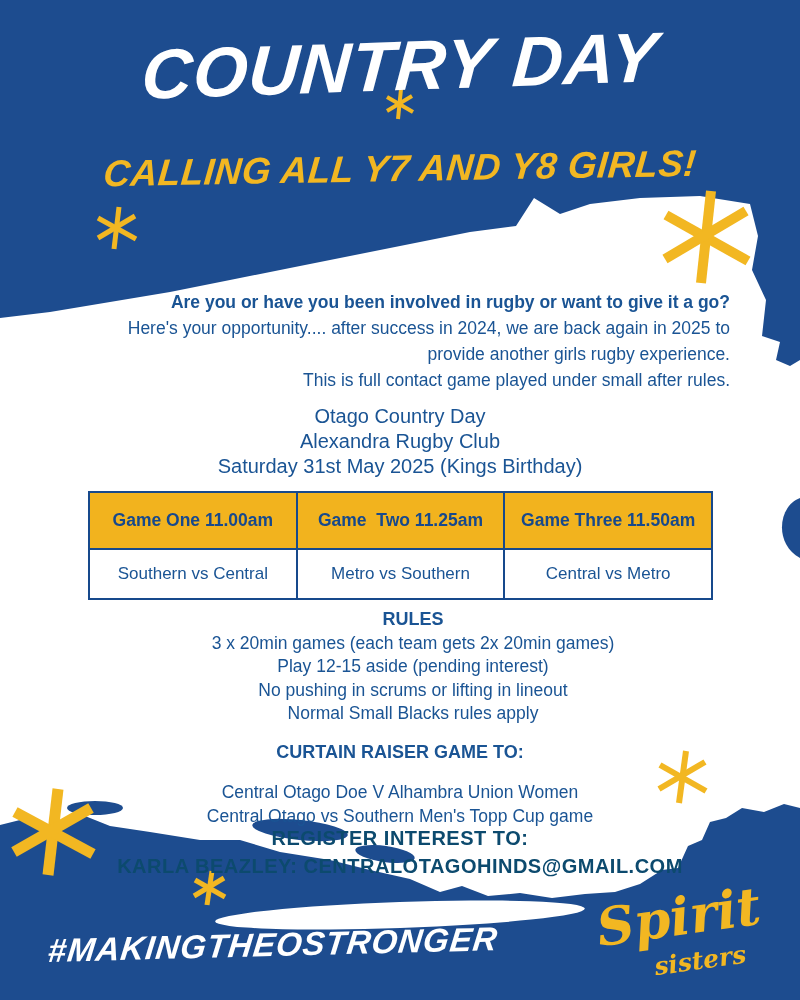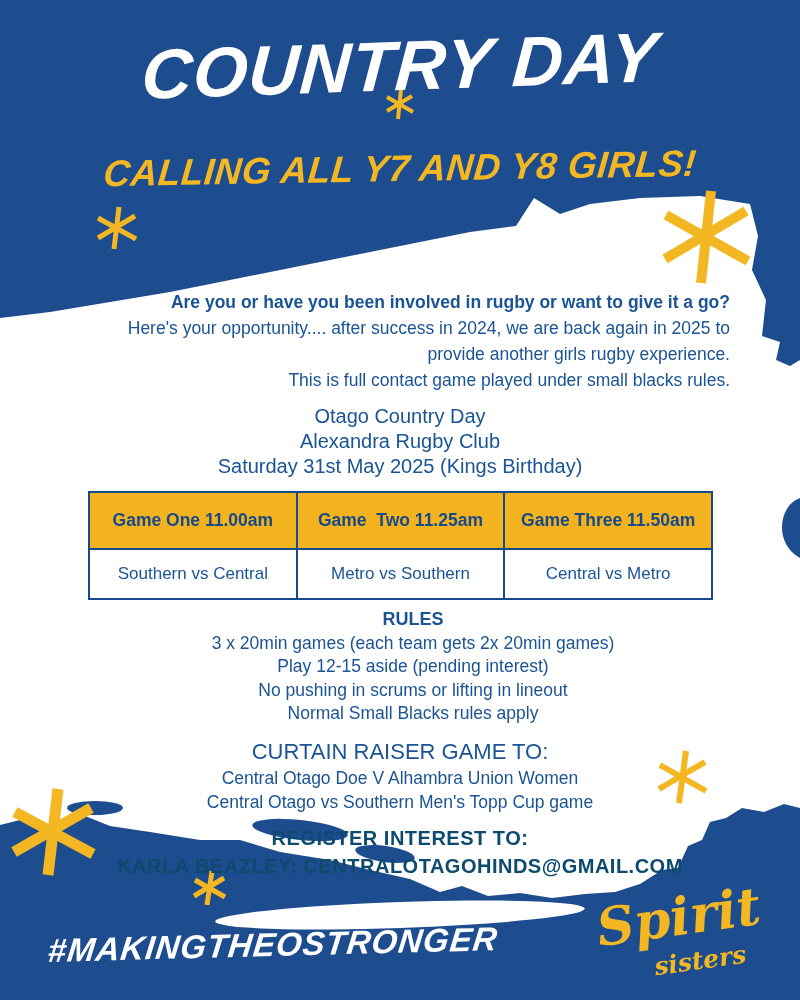--- a/index.html
+++ b/index.html
@@ -49,21 +49,21 @@
   }
   .rules{
     position:absolute;top:608px;left:0;width:100%;text-align:center;
     color:#1a5494;font-size:17.5px;line-height:23.5px;padding-left:13px;
   }
   .rules .sec-title{font-weight:700;font-size:18px;}
   .curtain{
     position:absolute;top:740px;left:0;width:100%;text-align:center;
     color:#1a5494;font-size:17.5px;line-height:24px;
   }
-  .curtain .sec-title{font-weight:400;font-size:22px;margin-bottom:2px;}
+  .curtain .sec-title{font-weight:700;font-size:18px;margin-bottom:16px;}
   .register{
     position:absolute;top:824px;left:0;width:100%;text-align:center;
     color:#0c4a6e;font-weight:700;font-size:20px;letter-spacing:0.5px;
     line-height:28px;
   }
   .hashtag{
     position:absolute;top:926px;left:48px;
     font-size:33px;letter-spacing:1px;color:#ffffff;
     transform:rotate(-1.5deg) skewX(-8deg);white-space:nowrap;
   }
@@ -145,21 +145,21 @@
       <line x1="22" y1="-15" x2="-24" y2="12"></line>
     </g>
   </svg>
 
   <div class="page-title brush">COUNTRY DAY</div>
   <div class="page-subtitle brush">CALLING ALL Y7 AND Y8 GIRLS!</div>
 
   <div class="intro">
     <div class="q">Are you or have you been involved in rugby or want to give it a go?</div>
     <div>Here's your opportunity.... after success in 2024, we are back again in 2025 to provide another girls rugby experience.</div>
-    <div>This is full contact game played under small blacks rules.</div>
+    <div>This is full contact game played under small after rules.</div>
   </div>
 
   <div class="event">
     <div>Otago Country Day</div>
     <div>Alexandra Rugby Club</div>
     <div>Saturday 31st May 2025 (Kings Birthday)</div>
   </div>
 
   <table class="schedule">
     <tbody>

